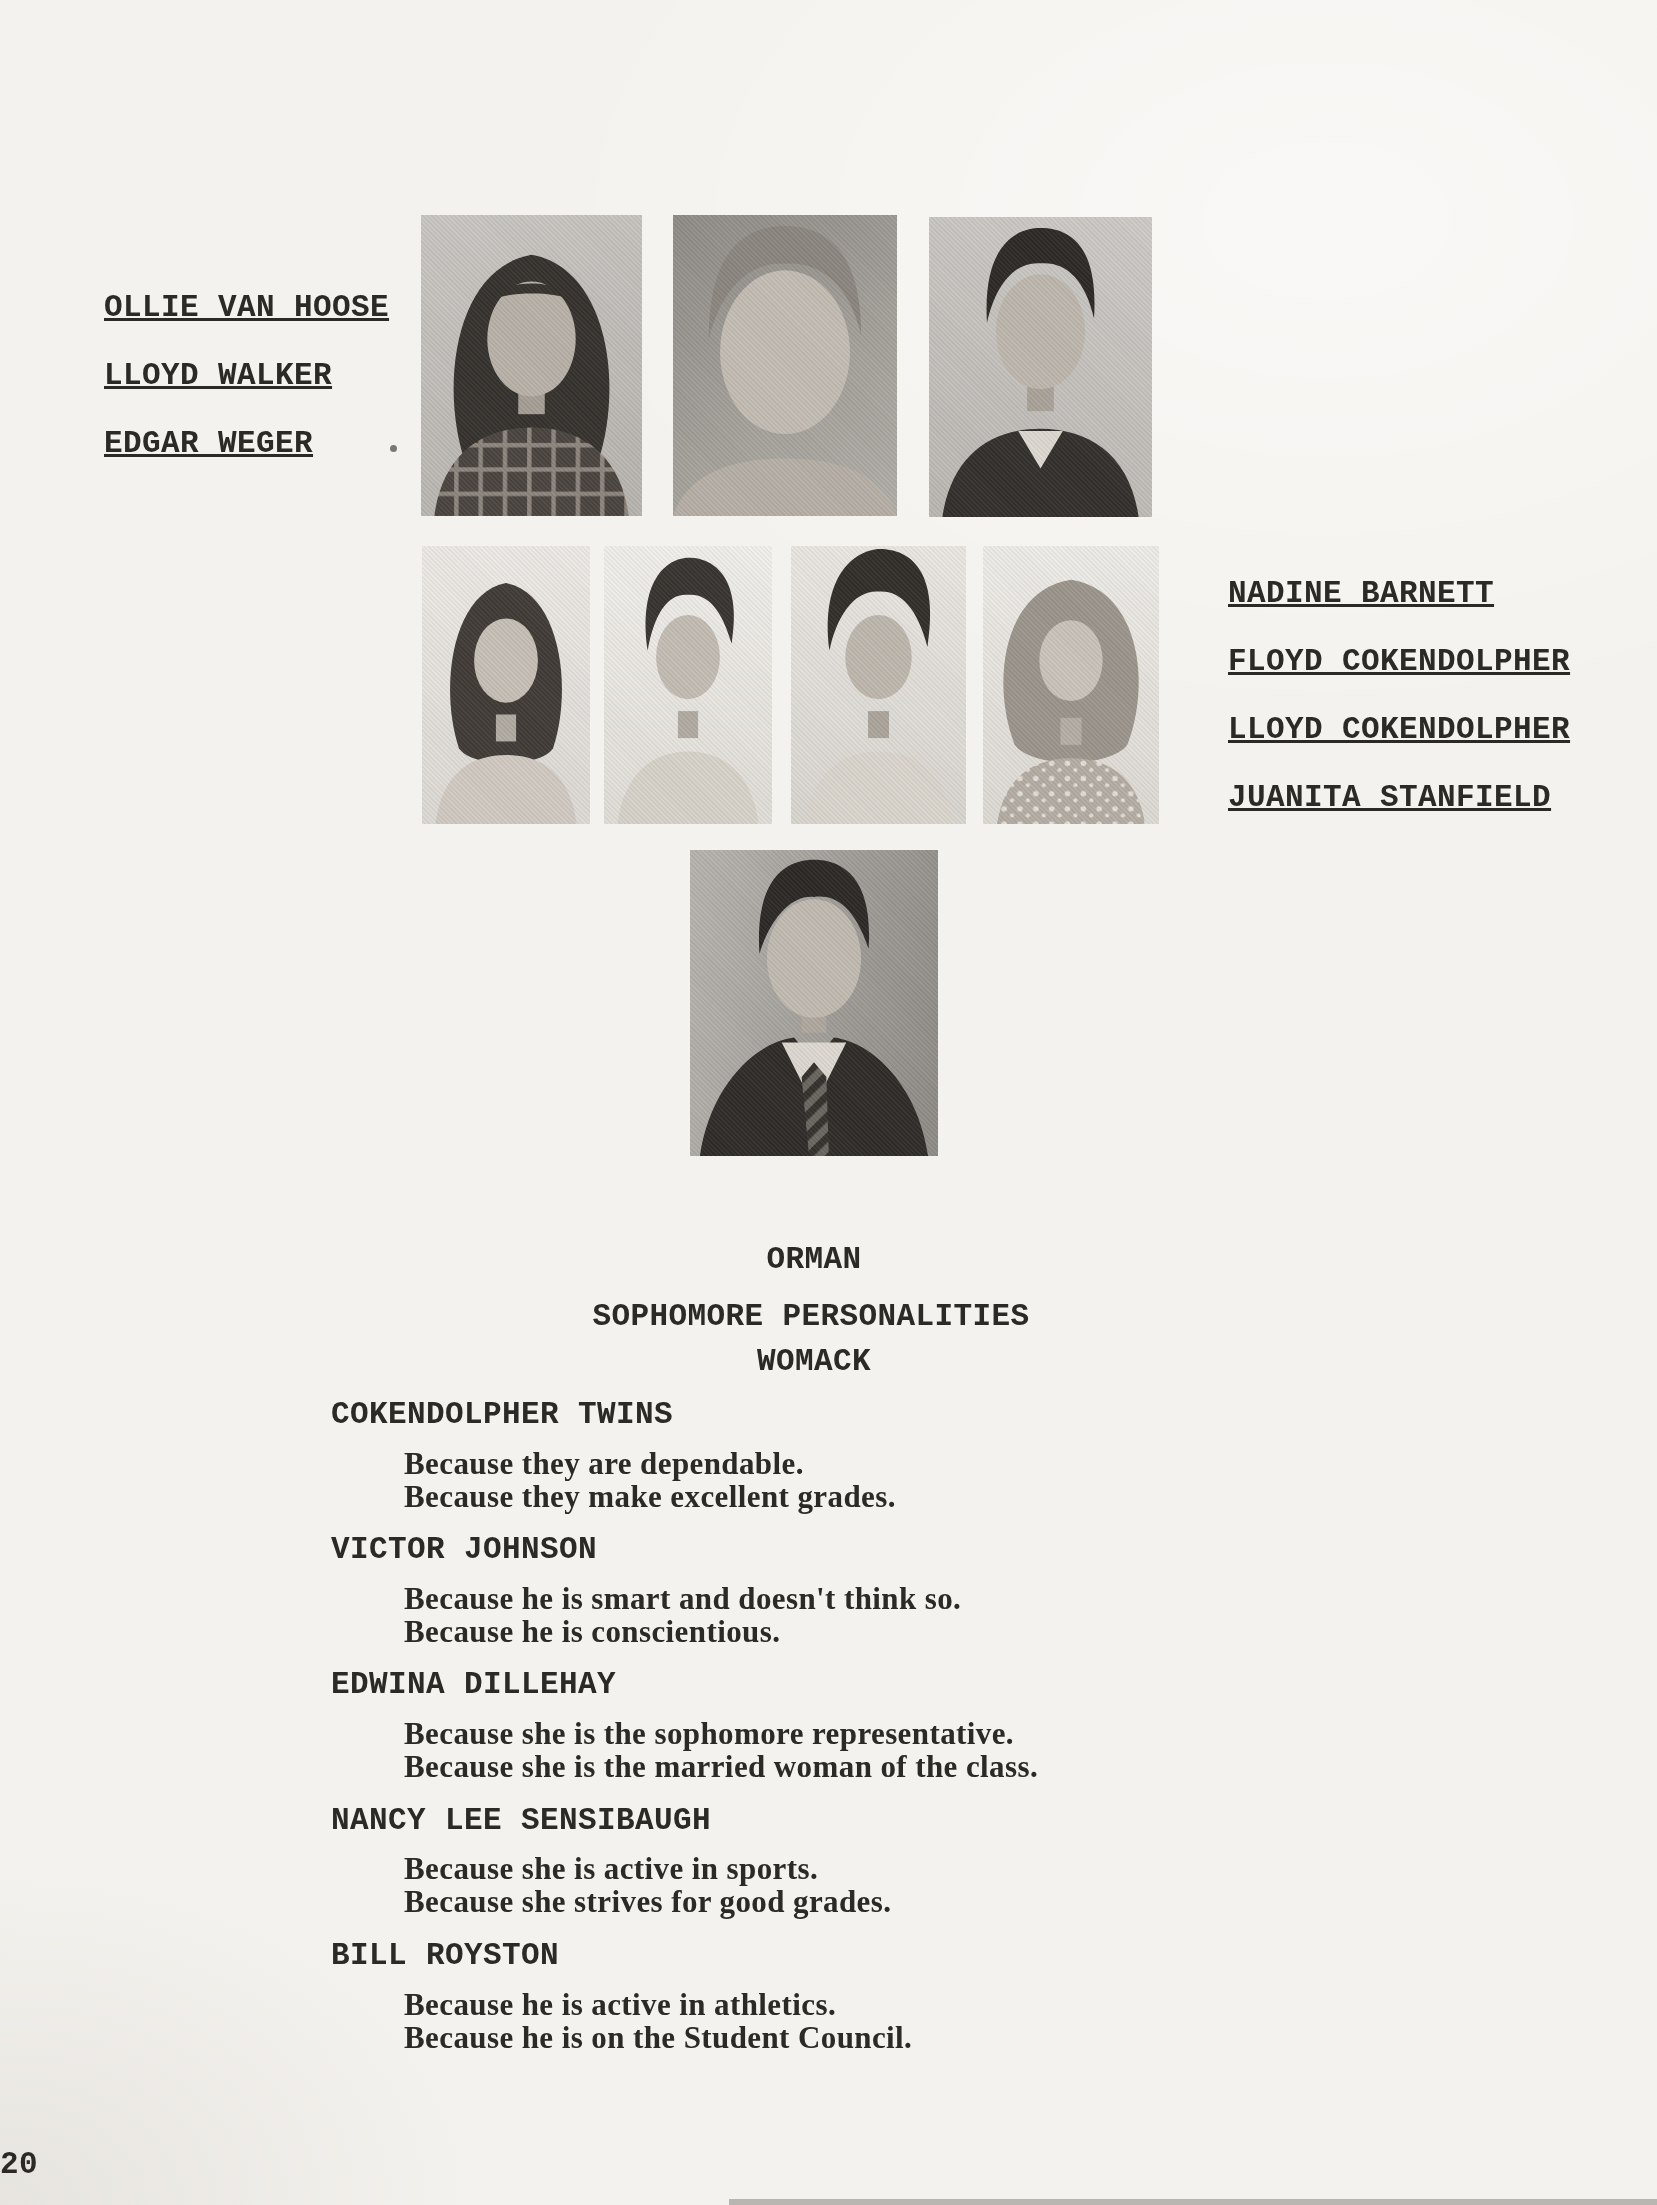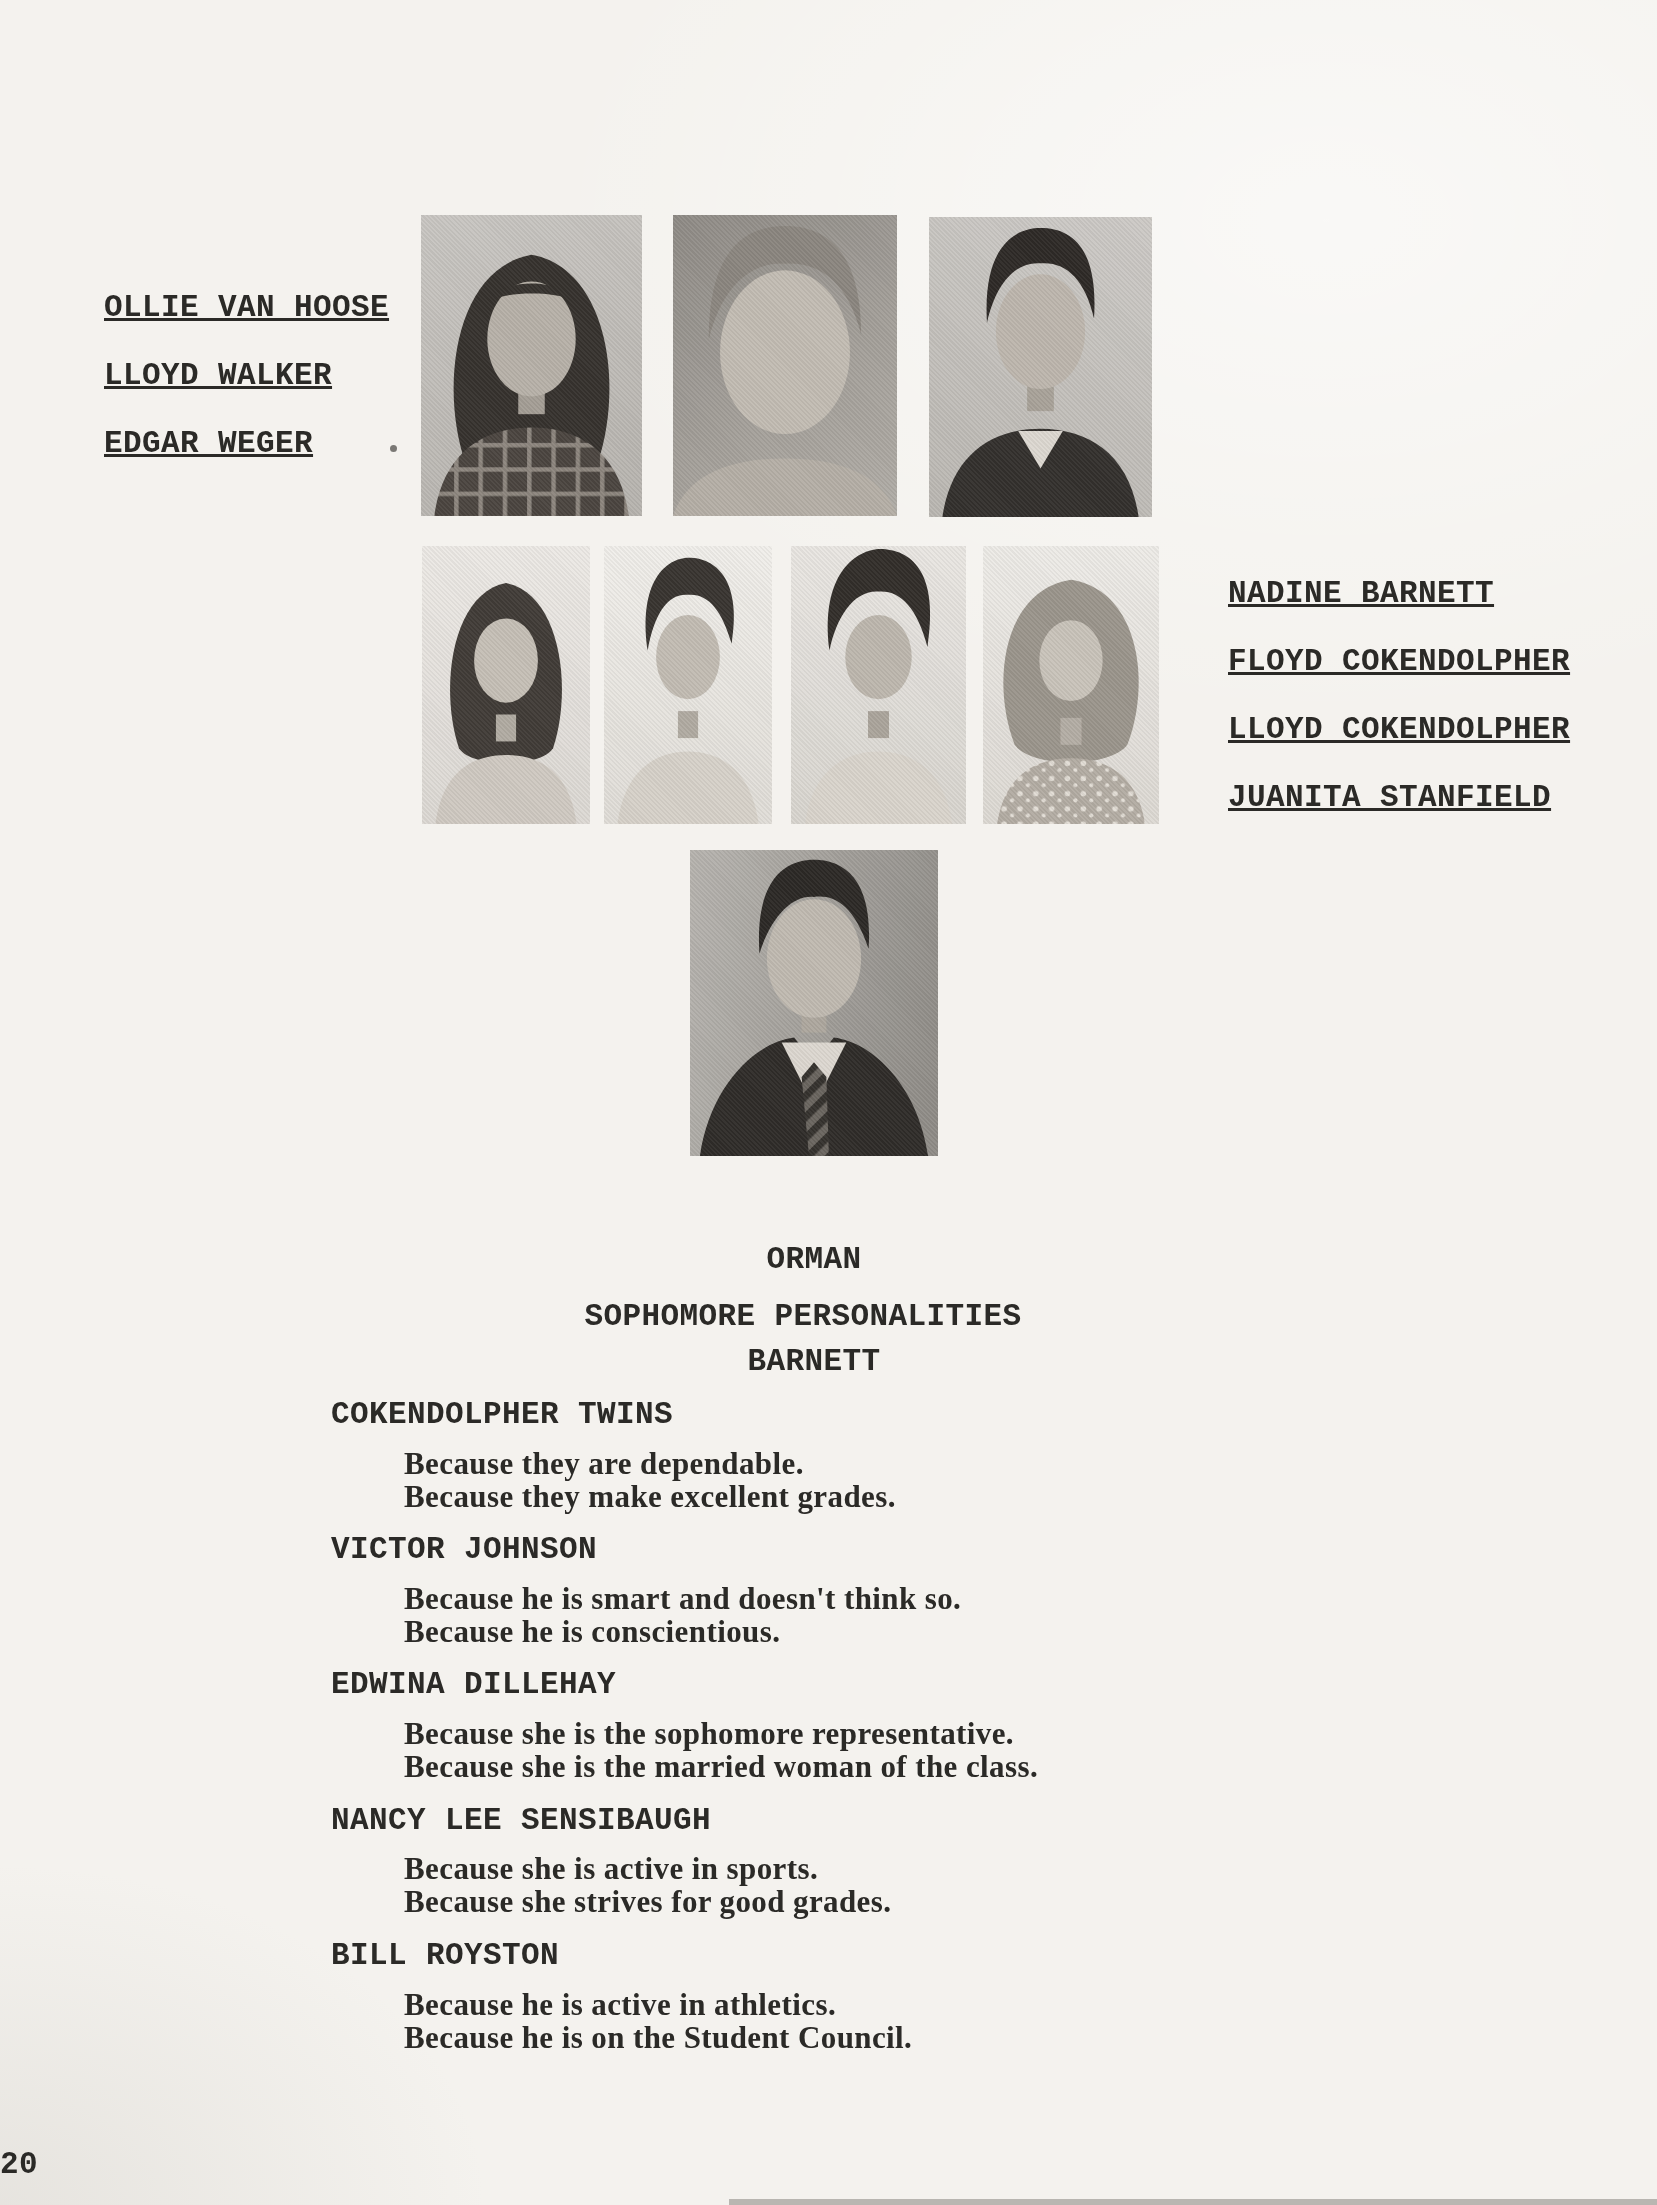--- a/index.html
+++ b/index.html
@@ -10,21 +10,21 @@
       radial-gradient(810px 567px at 0% 100%, rgba(190,186,178,.25), rgba(190,186,178,0) 60%),
       #f4f2ee;
     font-family:"Liberation Mono","DejaVu Sans Mono",monospace;
     font-weight:700; color:#2b2a27;
   }
   .t{position:absolute; font-size:31px; line-height:36px; letter-spacing:0.4px; white-space:pre;}
   .names .side-name{margin-bottom:32px; white-space:pre;text-decoration:underline;}
   .left{left:104px; top:290px;}
   .right{left:1228px; top:576px;}
   .caption{left:690px; top:1175px; width:248px; text-align:center; line-height:34px;}
-  .heading{left:0; top:1299px; width:1606px; text-align:center;}
+  .heading{left:8px; top:1299px; width:1606px; text-align:center;}
   .personalities{left:331px; top:1397px;}
   .entry{margin-bottom:19.4px;}
   .entry-name{margin-bottom:13.8px; white-space:pre;}
   .reasons{margin-left:73px;}
   .reason{line-height:33px; white-space:pre;font-family:Liberation Serif, serif;}
   .pagenum{left:0; top:2147px; width:1647px; }
 
   .photo{position:absolute; overflow:hidden;}
   .photo::after{content:""; position:absolute; inset:0;
     background-image:repeating-linear-gradient(45deg, rgba(255,255,255,.045) 0 1.6px, rgba(0,0,0,.045) 1.6px 3.2px);
@@ -136,21 +136,21 @@
       <polygon points="37,78 50,104 63,78" fill="#dcd7d0"></polygon>
       <polygon points="50,86 45,92 48,124 56,124 55,92" fill="url(#tiestripe)"></polygon>
       <rect x="45" y="60" width="10" height="14" fill="#ada79e"></rect>
       <ellipse cx="50" cy="44" rx="19" ry="24" fill="#c0bab1"></ellipse>
       <path d="M28,42 C26,10 40,4 50,4 C62,4 74,12 72,40 C66,22 58,18 50,19 C42,18 33,26 28,42 Z" fill="#2c2926"></path>
     </svg>
   </div>
 
   <div class="t caption">
     <div>ORMAN</div>
-    <div>BARNETT</div>
+    <div>WOMACK</div>
   </div>
 
   <div class="t heading">SOPHOMORE PERSONALITIES</div>
 
   <div class="t personalities" id="personalities"><div class="entry"><div class="entry-name">COKENDOLPHER TWINS</div><div class="reasons"><div class="reason">Because they are dependable.</div><div class="reason">Because they make excellent grades.</div></div></div><div class="entry"><div class="entry-name">VICTOR JOHNSON</div><div class="reasons"><div class="reason">Because he is smart and doesn't think so.</div><div class="reason">Because he is conscientious.</div></div></div><div class="entry"><div class="entry-name">EDWINA DILLEHAY</div><div class="reasons"><div class="reason">Because she is the sophomore representative.</div><div class="reason">Because she is the married woman of the class.</div></div></div><div class="entry"><div class="entry-name">NANCY LEE SENSIBAUGH</div><div class="reasons"><div class="reason">Because she is active in sports.</div><div class="reason">Because she strives for good grades.</div></div></div><div class="entry"><div class="entry-name">BILL ROYSTON</div><div class="reasons"><div class="reason">Because he is active in athletics.</div><div class="reason">Because he is on the Student Council.</div></div></div></div>
 
   <div class="t pagenum">20</div>
 
   <div class="speck"></div>
   <div class="bottom-shade"></div>

